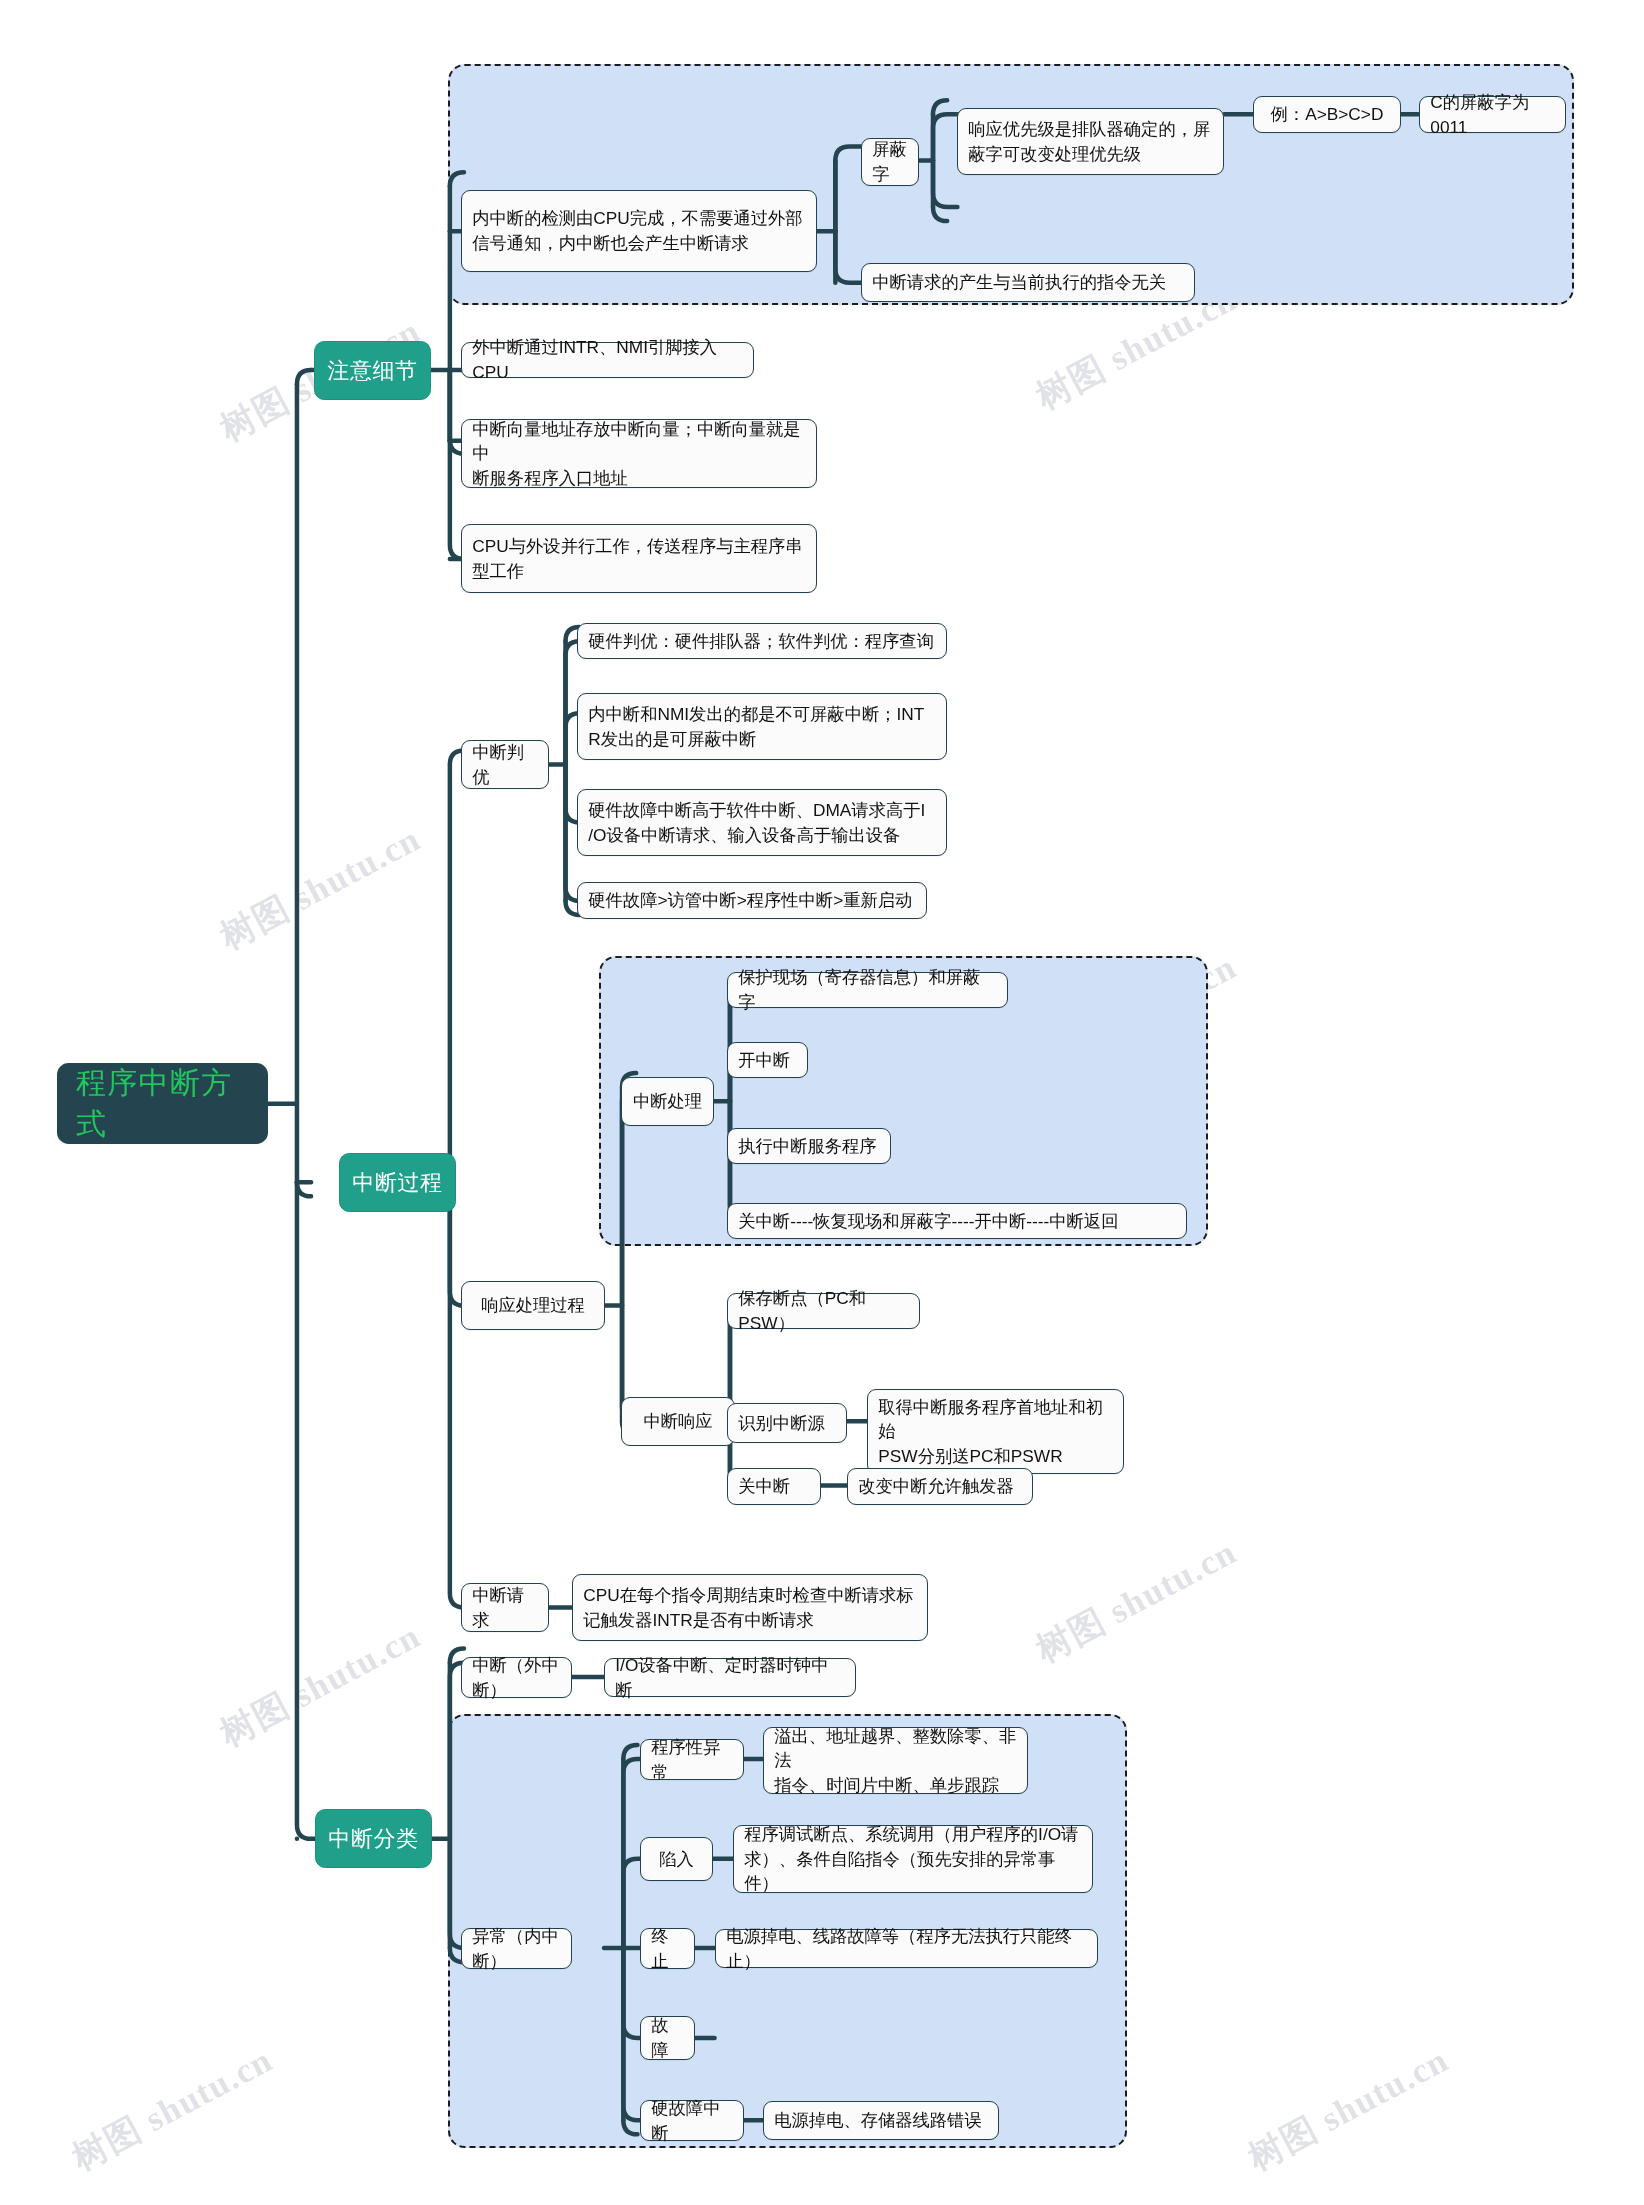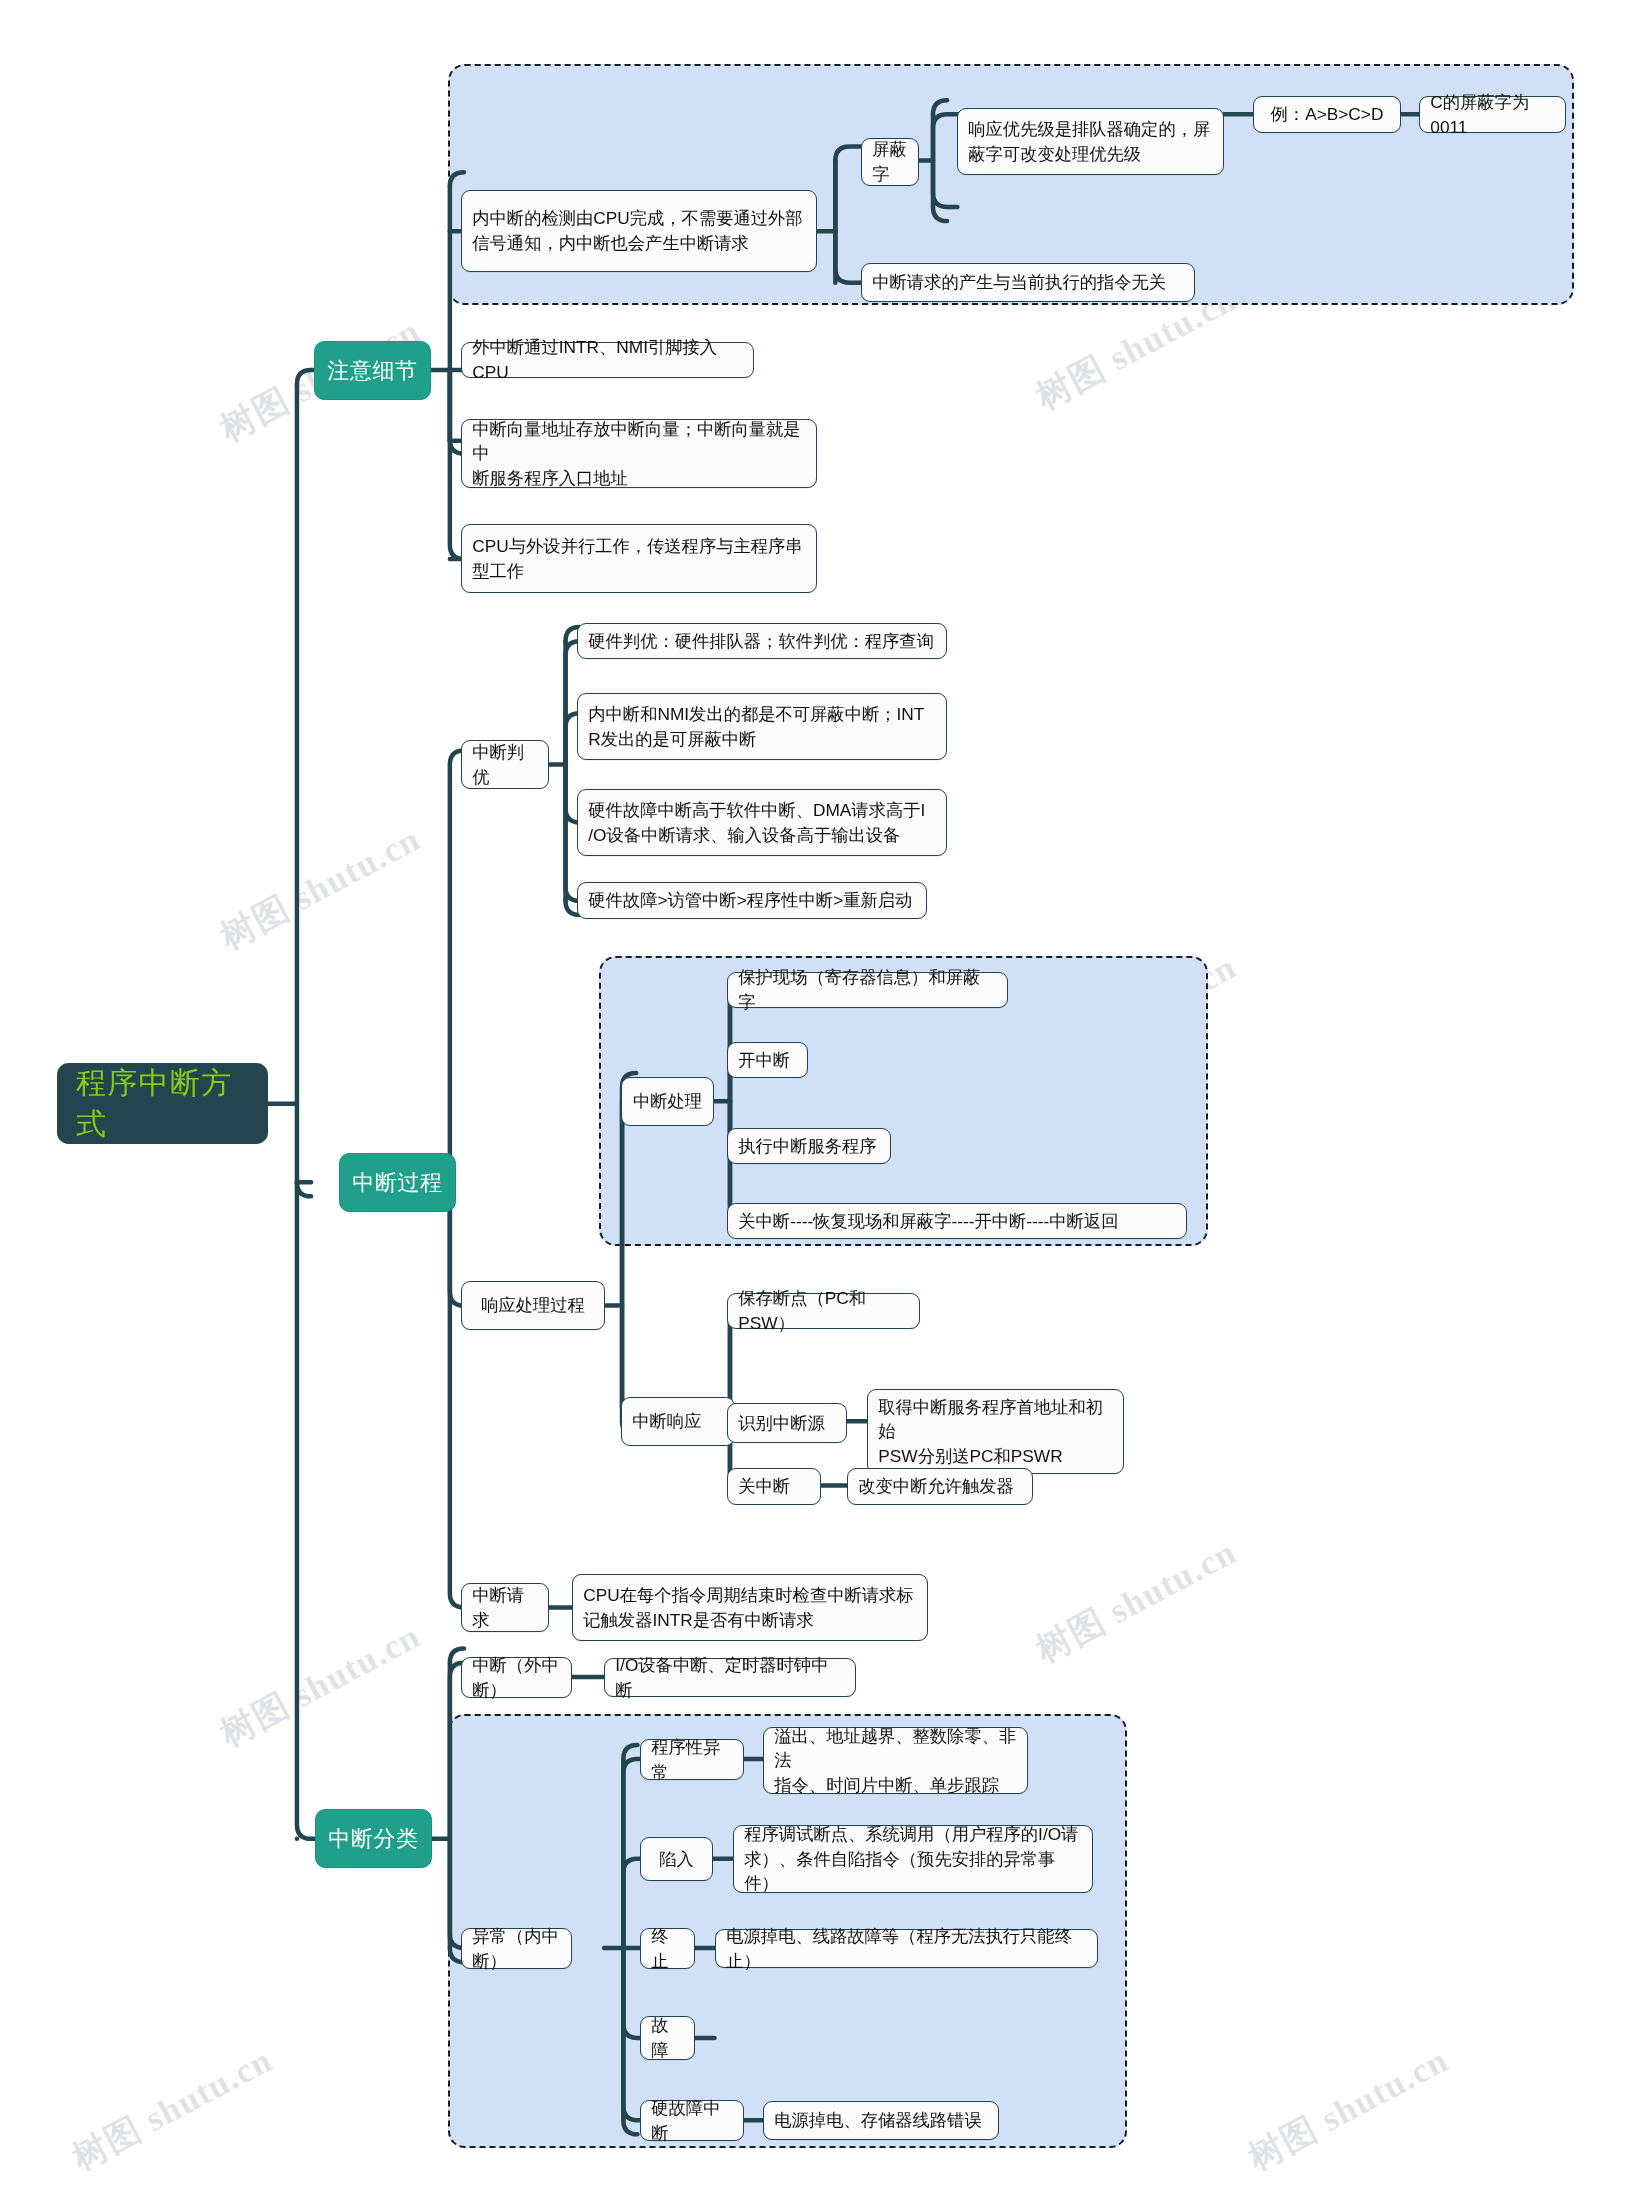--- a/index.html
+++ b/index.html
@@ -25,21 +25,21 @@
   }
 
   .node {
     position:absolute; background:#fbfbfb; border:1.7px solid #22424f;
     border-radius:9px; color:#111; display:flex; align-items:center;
     padding:6.4px 10.3px; line-height:1.42; font-size:17.3px; white-space:pre-wrap;
     box-shadow:0 0.6px 0 rgba(0,0,0,.07);
   }
 
   .root {
-    position:absolute; background:#24454f; color:#84cc16; border-radius:11.6px;
+    position:absolute; background:#24454f; color:#22c55e; border-radius:11.6px;
     display:flex; align-items:center; justify-content:center;
     font-size:30px; letter-spacing:1.3px; padding:0 19px;
   }
   .branch {
     position:absolute; background:#20a08a; color:#fff; border-radius:10.3px;
     display:flex; align-items:center; justify-content:center;
     font-size:22px; letter-spacing:0.6px; border:1.3px solid #179180;
   }
 </style>
 </head>
@@ -264,21 +264,21 @@
   <div class="node" style="left:727px; top:1042px; width:81px; height:36px;">
     <span>开中断</span>
   </div>
   <div class="node" style="left:727px; top:1128px; width:164px; height:36px;">
     <span>执行中断服务程序</span>
   </div>
   <div class="node" style="left:727px; top:1203px; width:460px; height:36px;">
     <span>关中断----恢复现场和屏蔽字----开中断----中断返回</span>
   </div>
 
-  <div class="node" style="left:621px; top:1397px; width:114px; height:49px; justify-content:flex-start;">
+  <div class="node" style="left:621px; top:1397px; width:114px; height:49px; justify-content:center;">
     <span>中断响应</span>
   </div>
   <div class="node" style="left:727px; top:1293px; width:193px; height:36px;">
     <span>保存断点（PC和PSW）</span>
   </div>
   <div class="node" style="left:727px; top:1403px; width:120px; height:40px;">
     <span>识别中断源</span>
   </div>
   <div class="node" style="left:867px; top:1389px; width:257px; height:85px;">
     <span>取得中断服务程序首地址和初始

